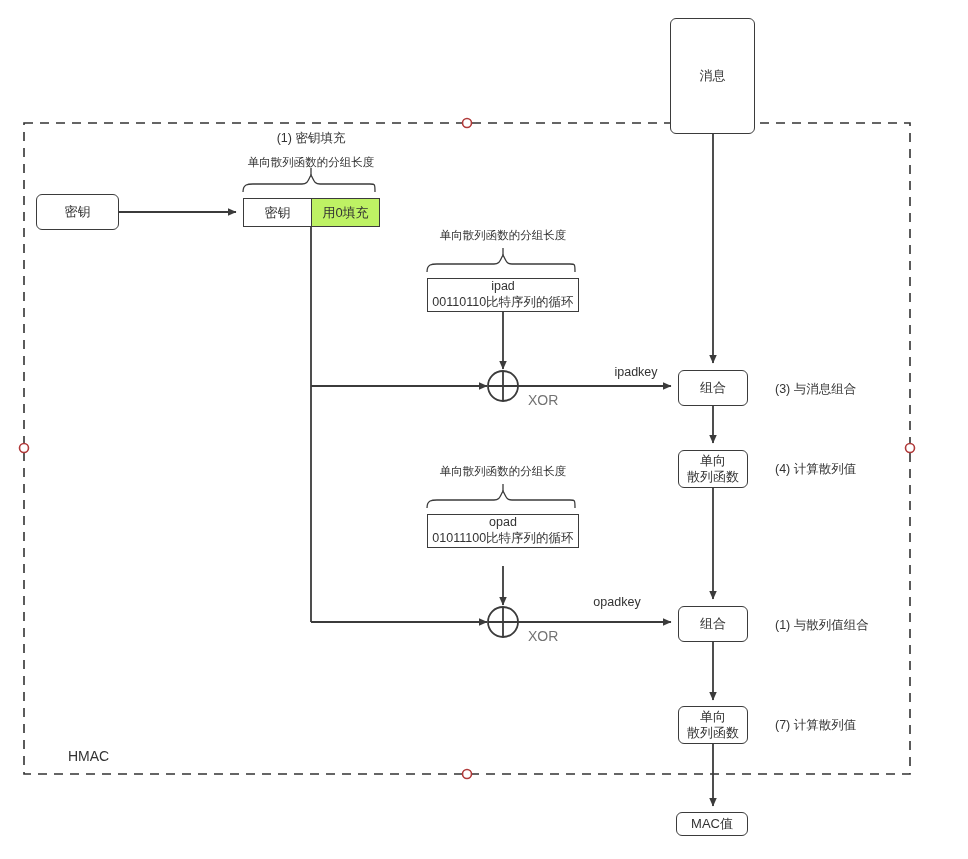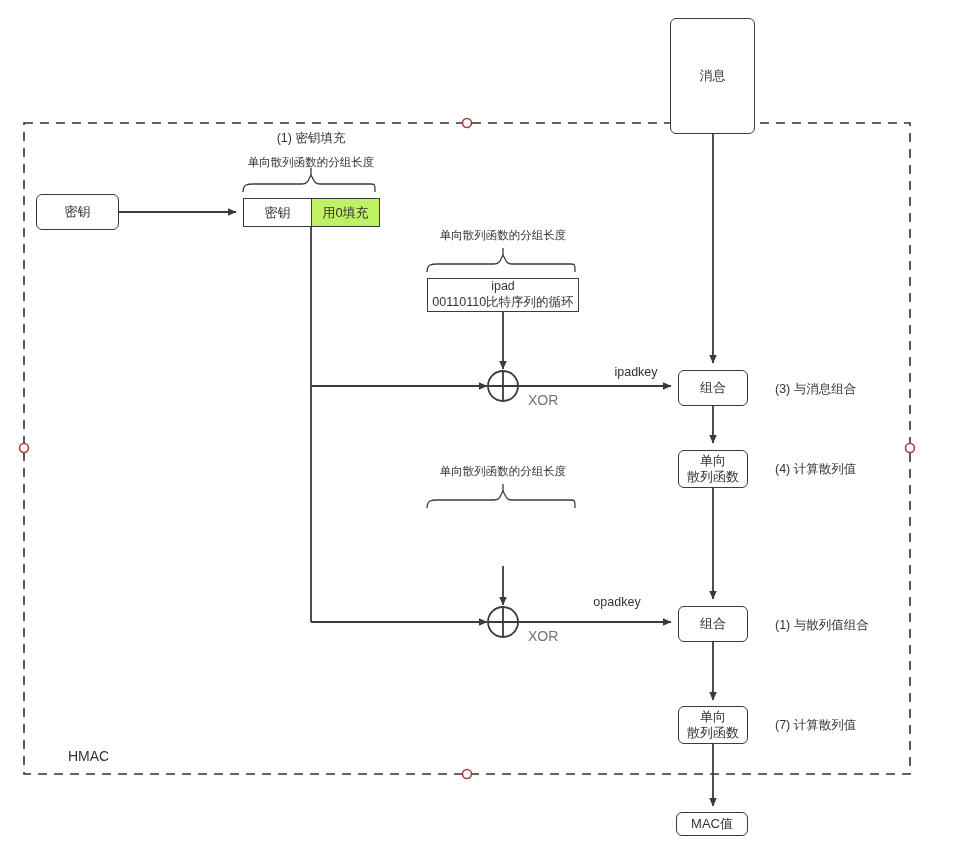--- a/index.html
+++ b/index.html
@@ -181,20 +181,24 @@
 
   <div class="node" style="left:670px; top:18px; width:85px; height:116px;">
     <span>消息</span>
   </div>
 
   <div class="node sharp padnode2" style="left:427px; top:278px; width:152px; height:34px; flex-direction:column; justify-content:center;">
     <span>ipad</span>
     <span>00110110比特序列的循环</span>
   </div>
 
+  <div class="node sharp padnode2" style="left:427px; top:514px; width:152px; height:34px; flex-direction:column; justify-content:center;">
+    <span>opad</span>
+    <span>01011100比特序列的循环</span>
+  </div>
 
   <div class="node" style="left:678px; top:370px; width:70px; height:36px;">
     <span>组合</span>
   </div>
 
   <div class="node" style="left:678px; top:450px; width:70px; height:38px; flex-direction:column;">
     <span>单向</span>
     <span>散列函数</span>
   </div>
 

